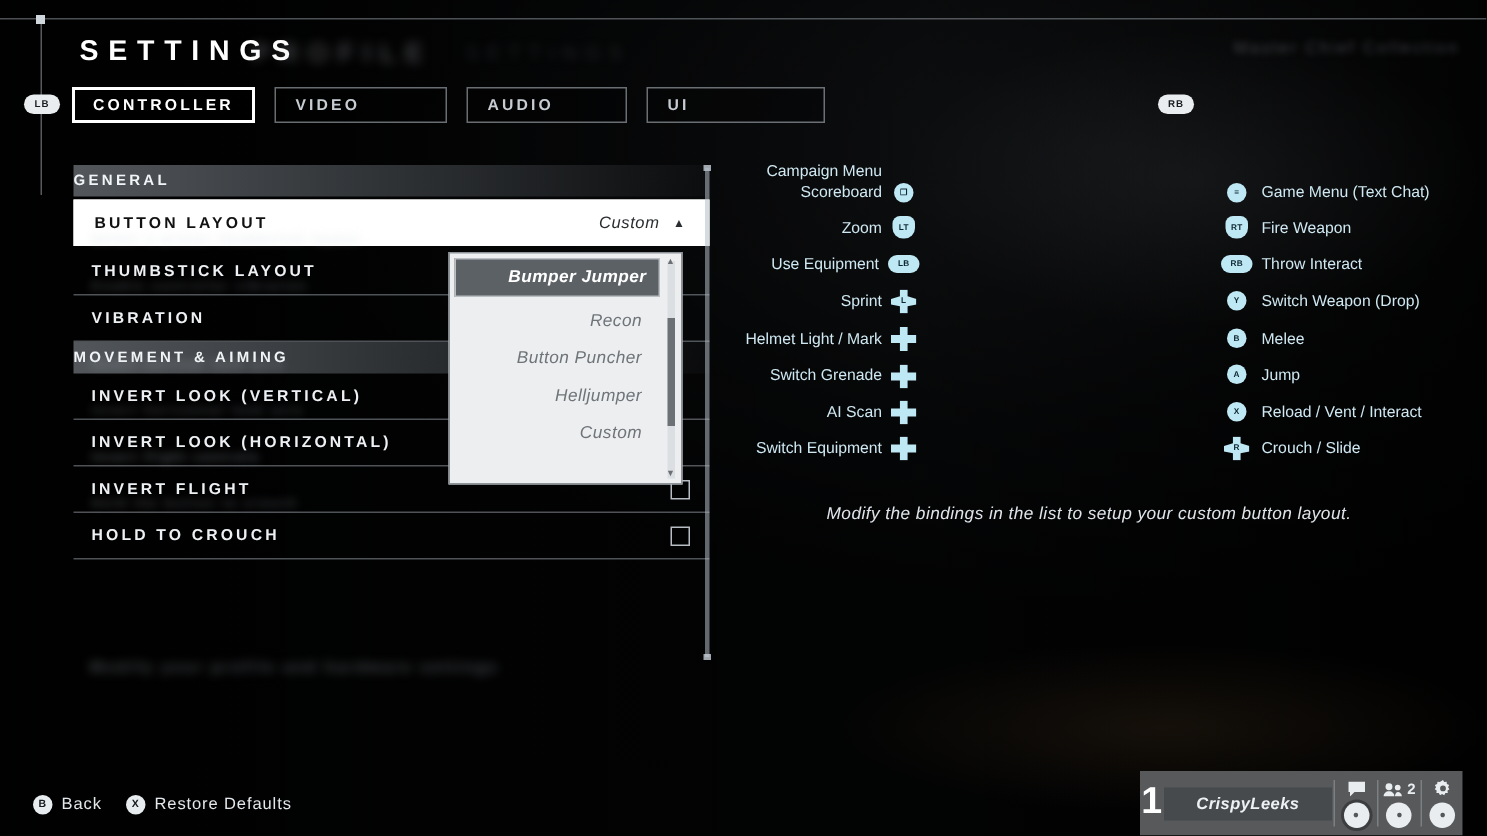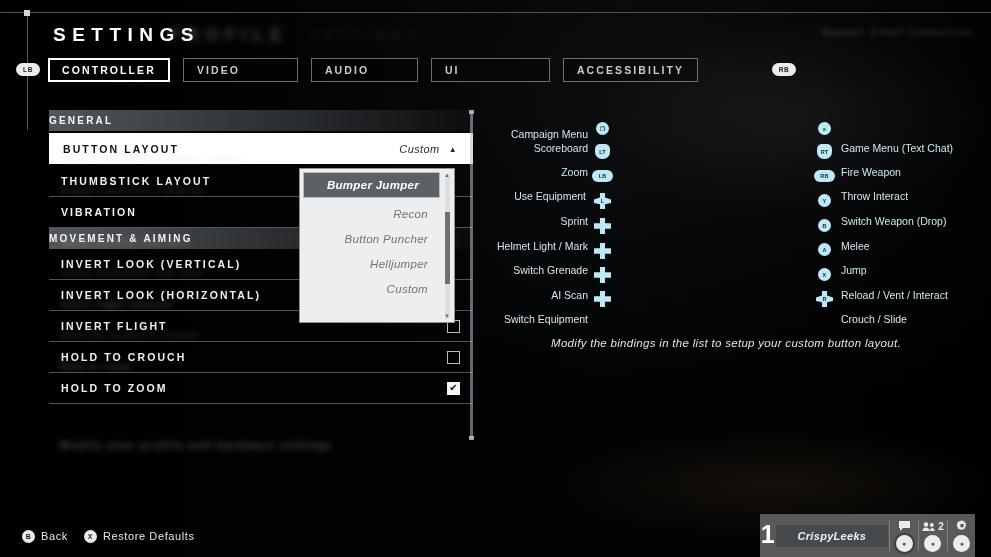--- a/index.html
+++ b/index.html
@@ -67,29 +67,29 @@
   #listbar-bot{position:absolute;left:469px;top:436px;width:5px;height:4px;background:rgba(200,208,216,.8);}
   #bottomblur{position:absolute;left:60px;top:440px;font-size:10px;letter-spacing:1.8px;font-weight:700;
        color:rgba(175,183,191,.45);filter:blur(3.4px);white-space:nowrap;}
 
   
   #dd{position:absolute;left:299px;top:168px;width:156px;height:155px;box-sizing:border-box;
       background:#eceef0;border:1px solid #8d9399;}
   .ddopt{height:25px;display:flex;align-items:center;justify-content:flex-end;padding-right:26px;
       font-size:11.5px;font-style:italic;color:#6f7479;letter-spacing:.3px;}
   .ddopt.sel{background:#5c6166;color:#fff;font-weight:700;margin:3px 14px 3px 3px;height:26px;
-      padding-right:20px;border:1px solid #b9bec3;box-sizing:border-box;}
+      padding-right:8px;border:1px solid #b9bec3;box-sizing:border-box;}
   #ddtrack{position:absolute;right:4px;top:5px;width:5px;height:145px;background:#dcdfe2;}
   #ddthumb{position:absolute;right:4px;top:43px;width:5px;height:72px;background:#6c7176;}
   #ddar-u{position:absolute;right:4px;top:3px;font-size:6px;color:#6c7176;line-height:1;}
   #ddar-d{position:absolute;right:4px;bottom:3px;font-size:6px;color:#6c7176;line-height:1;}
 
   
   #diag{position:absolute;left:486px;top:100px;width:480px;height:225px;}
-  .bind{position:absolute;height:16px;display:flex;align-items:center;font-size:10.5px;color:#cfe8f2;white-space:nowrap;margin-top:20px;}
+  .bind{position:absolute;height:16px;display:flex;align-items:center;font-size:10.5px;color:#cfe8f2;white-space:nowrap;}
   .bind.l{justify-content:flex-end;text-align:right;}
   .glyph{position:absolute;display:flex;align-items:center;justify-content:center;
       font-size:5.5px;font-weight:700;color:#0c2630;letter-spacing:.2px;}
   .g-round{width:13px;height:13px;border-radius:50%;background:#bfe8f5;}
   .g-trig{width:15px;height:15px;border-radius:5px 5px 7px 7px;background:#bfe8f5;}
   .g-bump{width:21px;height:12px;border-radius:7px;background:#bfe8f5;}
   .g-dpad{width:17px;height:16px;background:#bfe8f5;
       clip-path:polygon(35% 0,65% 0,65% 33%,100% 33%,100% 67%,65% 67%,65% 100%,35% 100%,35% 67%,0 67%,0 33%,35% 33%);}
   .g-stick{width:17px;height:16px;background:#bfe8f5;
       clip-path:polygon(35% 0,65% 0,65% 28%,100% 40%,100% 62%,65% 70%,65% 100%,35% 100%,35% 70%,0 62%,0 40%,35% 28%);}
@@ -134,21 +134,20 @@
 <div id="corner-blur">Master Chief Collection</div>
 
 <div class="bump" id="bump-lb">LB</div>
 <div class="bump" id="bump-rb">RB</div>
 
 <div id="tabs">
   <div class="tab sel">CONTROLLER</div>
   <div class="tab" id="tab-w-video">VIDEO</div>
   <div class="tab" id="tab-w-audio">AUDIO</div>
   <div class="tab" id="tab-w-ui">UI</div>
-  <div class="tab">ACCESSIBILITY</div>
 </div>
 
 <div id="list">
   <div class="sec">GENERAL</div>
 
   <div class="rowwrap" style="height:35px">
     <div class="row hl" style="top:2px;height:31px">
       <span class="lbl">BUTTON LAYOUT</span>
       <span class="val"><span>Custom</span><span class="caret">▲</span></span>
     </div>
@@ -193,27 +192,20 @@
   </div>
 
   <div class="rowwrap">
     <div class="blurdesc w2">Hold the button to crouch</div>
     <div class="row">
       <span class="lbl">HOLD TO CROUCH</span>
       <span class="chk"></span>
     </div>
   </div>
 
-  <div class="rowwrap">
-    <div class="blurdesc">Hold to zoom</div>
-    <div class="row">
-      <span class="lbl">HOLD TO ZOOM</span>
-      <span class="chk on">✔</span>
-    </div>
-  </div>
 </div>
 
 <div id="bottomblur">Modify your profile and hardware settings</div>
 <div id="listbar-top"></div>
 <div id="listbar"></div>
 <div id="listbar-bot"></div>
 
 <div id="dd">
   <div class="ddopt sel">Bumper Jumper</div>
   <div class="ddopt">Recon</div>

